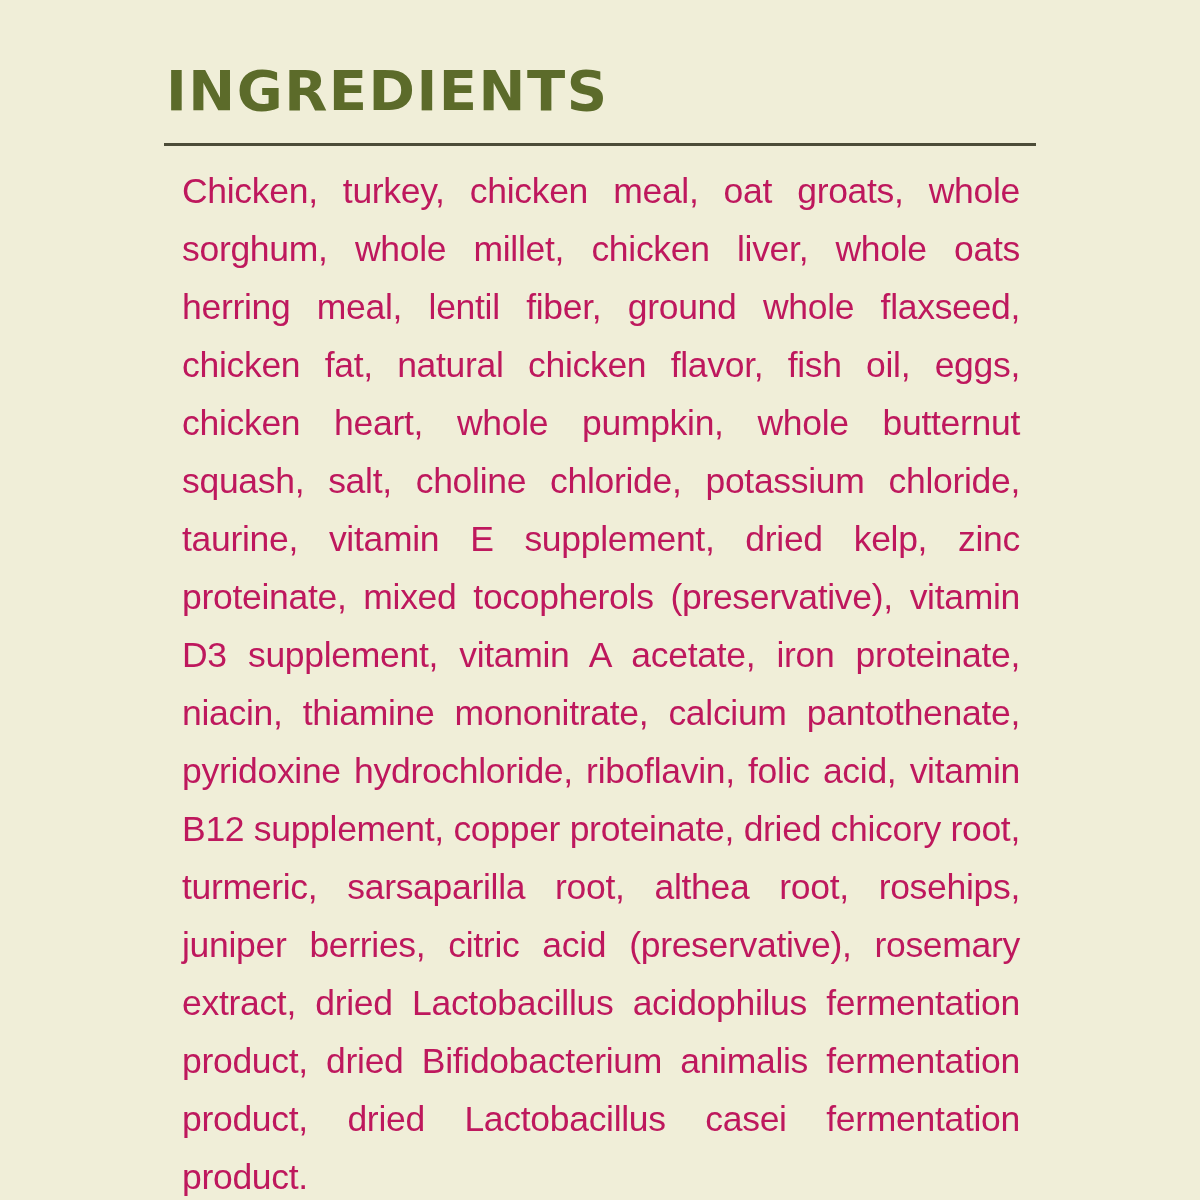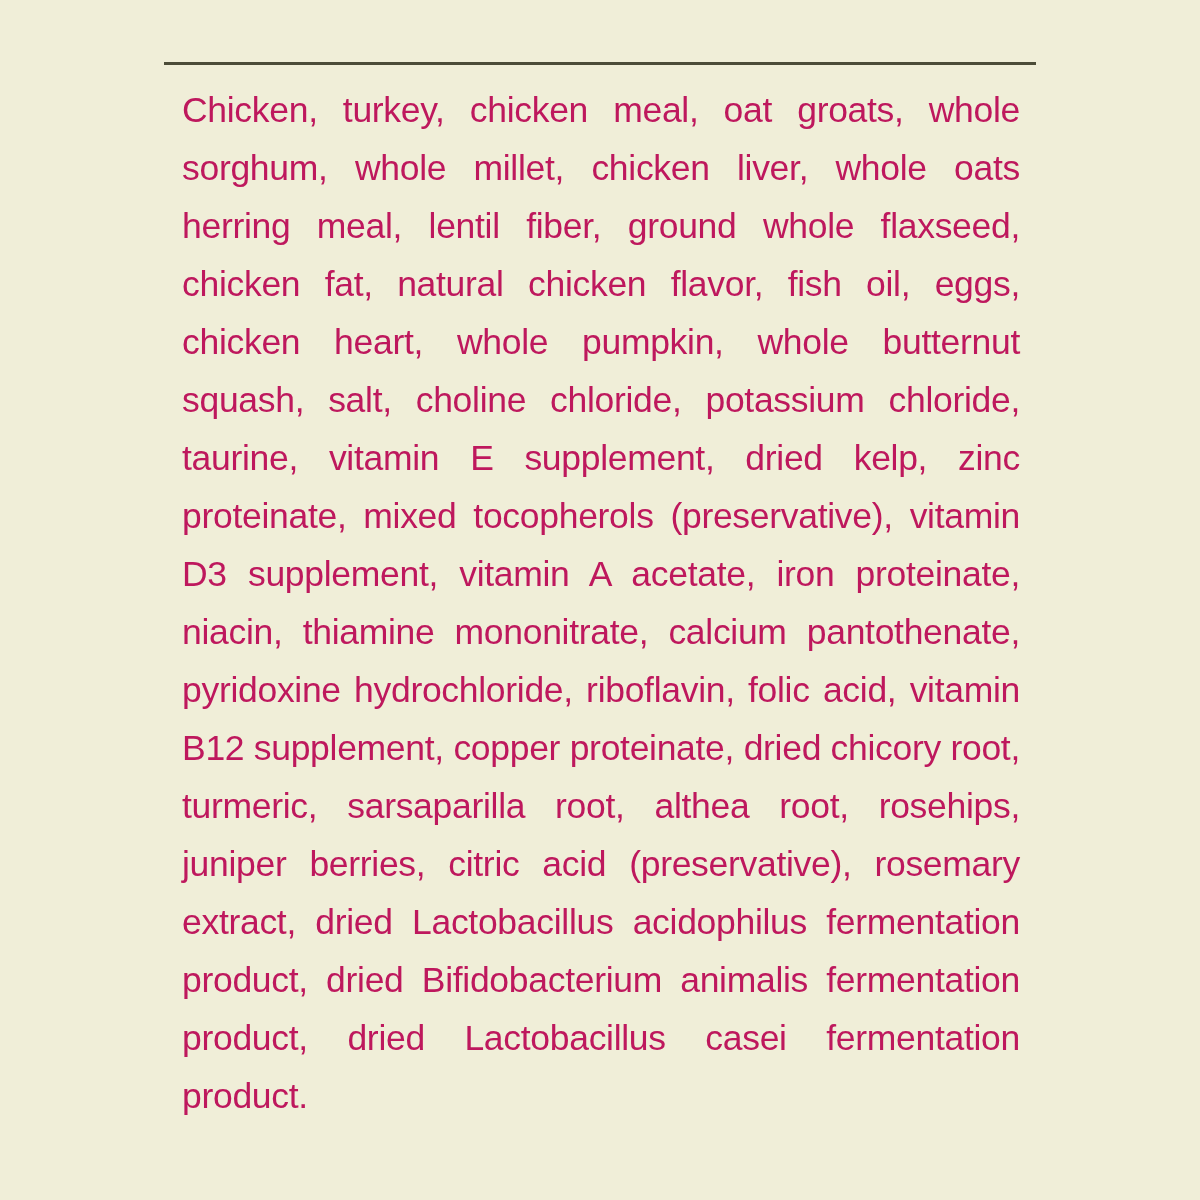--- a/index.html
+++ b/index.html
@@ -48,15 +48,16 @@
     margin: 16px;
     padding: 0 0 0 2px;
     -webkit-hyphens: none;
     hyphens: none;
   }
 </style>
 </head>
 <body>
 
 <div class="panel">
+  <h1 class="panel-title">INGREDIENTS</h1>
   <div class="divider"></div>
   <p class="ingredients-body">Chicken, turkey, chicken meal, oat groats, whole sorghum, whole millet, chicken liver, whole oats herring meal, lentil fiber, ground whole flaxseed, chicken fat, natural chicken flavor, fish oil, eggs, chicken heart, whole pumpkin, whole butternut squash, salt, choline chloride, potassium chloride, taurine, vitamin E supplement, dried kelp, zinc proteinate, mixed tocopherols (preservative), vitamin D3 supplement, vitamin A acetate, iron proteinate, niacin, thiamine mononitrate, calcium pantothenate, pyridoxine hydrochloride, riboflavin, folic acid, vitamin B12 supplement, copper proteinate, dried chicory root, turmeric, sarsaparilla root, althea root, rosehips, juniper berries, citric acid (preservative), rosemary extract, dried Lactobacillus acidophilus fermentation product, dried Bifidobacterium animalis fermentation product, dried Lactobacillus casei fermentation product.</p>
 </div>
 
 </body></html>

